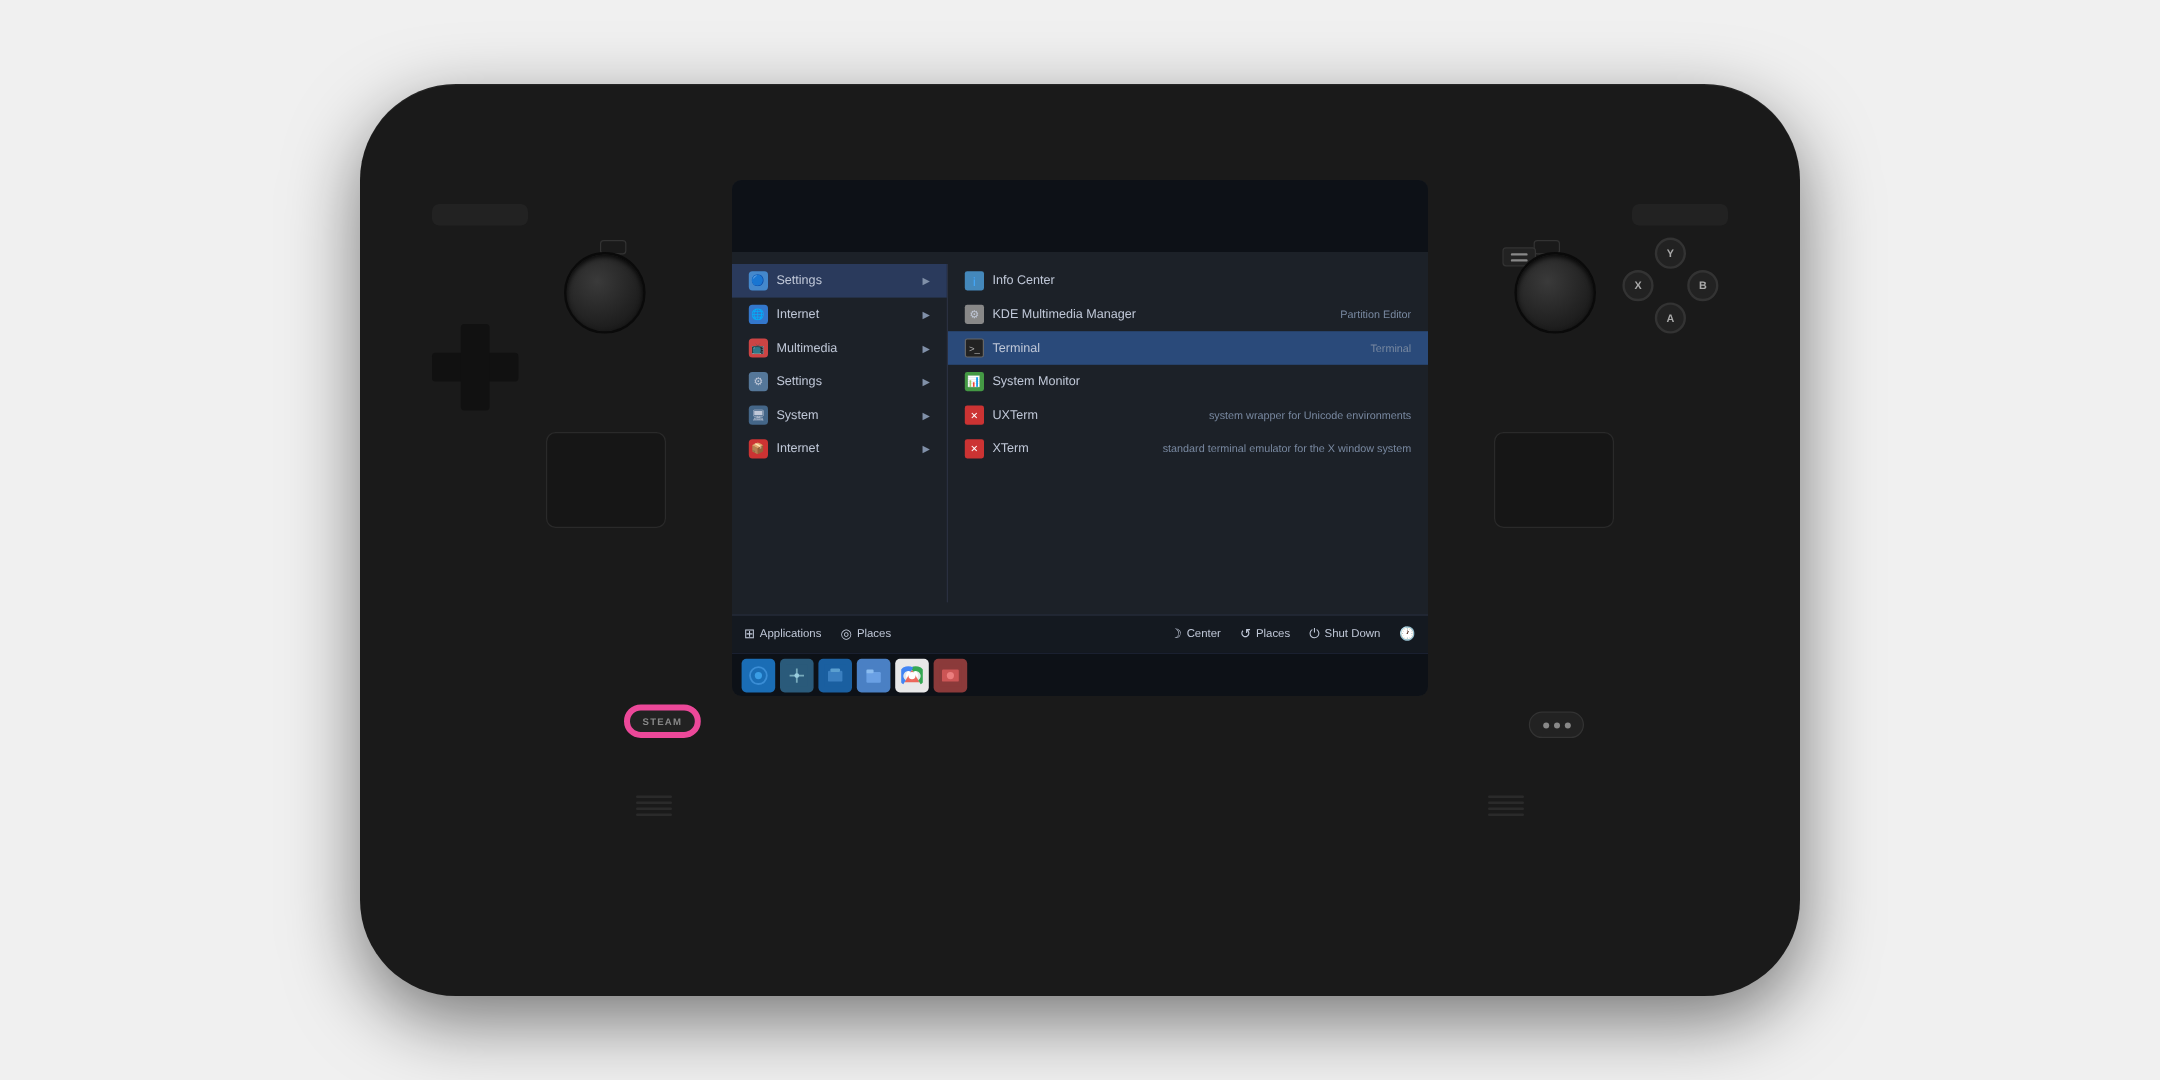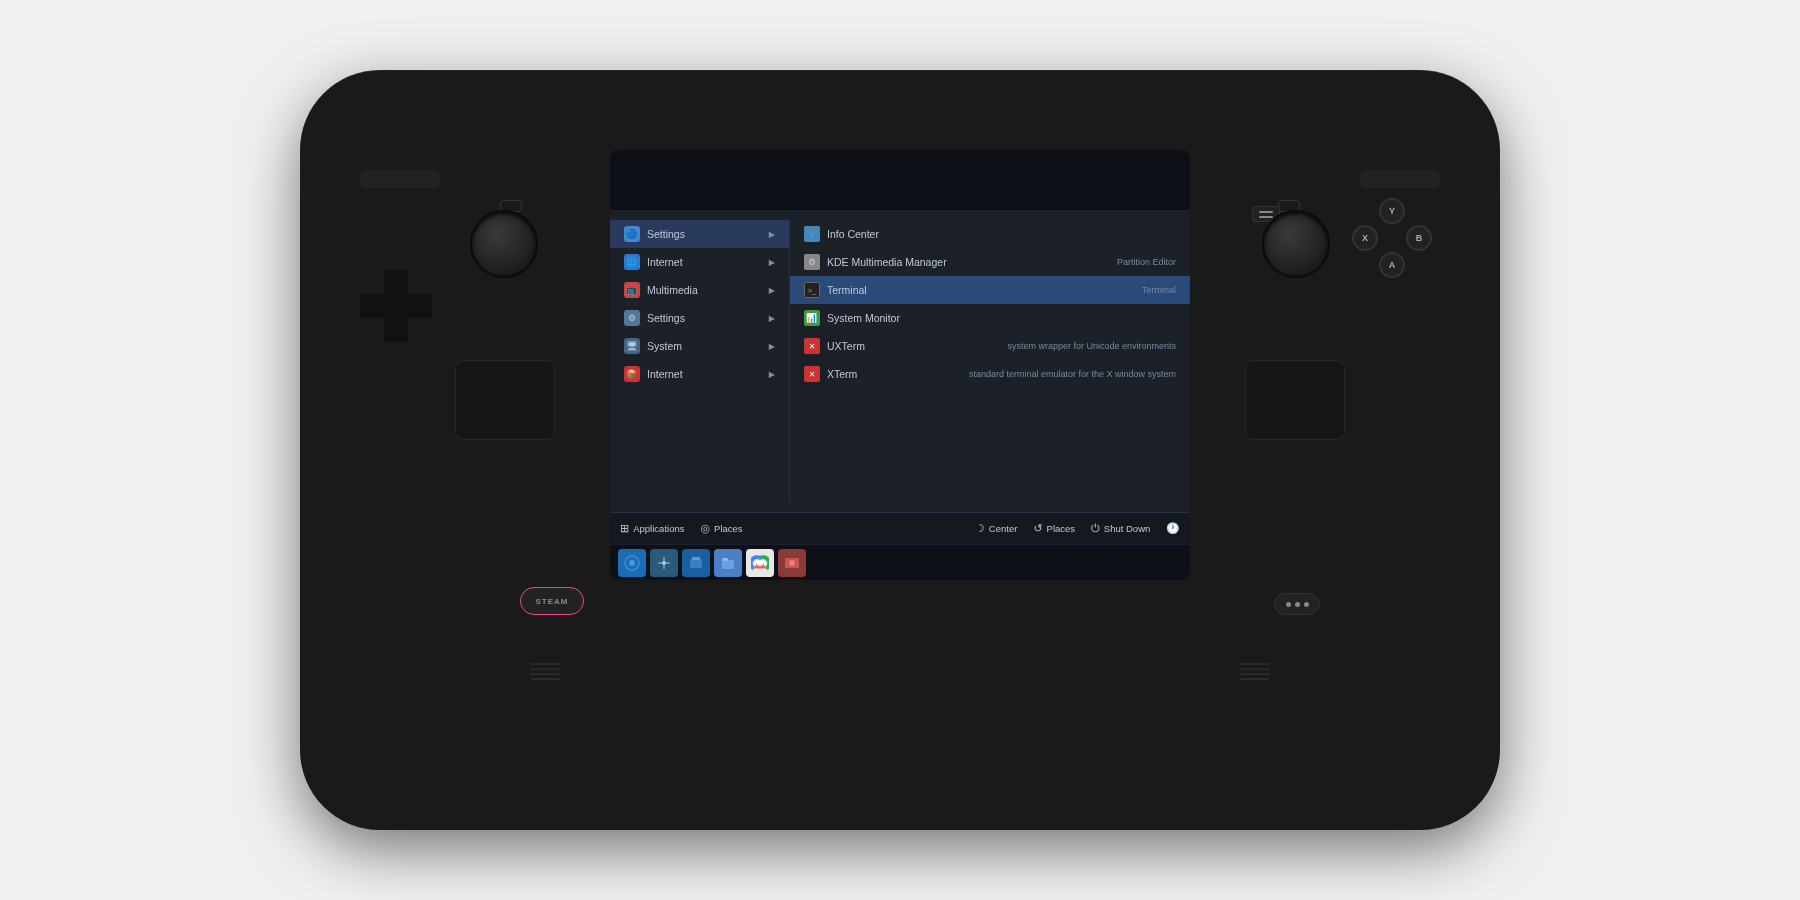--- a/index.html
+++ b/index.html
@@ -241,21 +241,21 @@
 
     
     .steam-btn {
       position: absolute;
       left: 220px;
       bottom: 215px;
       width: 64px;
       height: 28px;
       background: #222;
       border-radius: 14px;
-      border: 1px solid #ec4899;
+      border: 5px solid #ec4899;
       display: flex;
       align-items: center;
       justify-content: center;
       font-size: 8px;
       font-weight: bold;
       color: #888;
       letter-spacing: 1px;
     }
 
     

